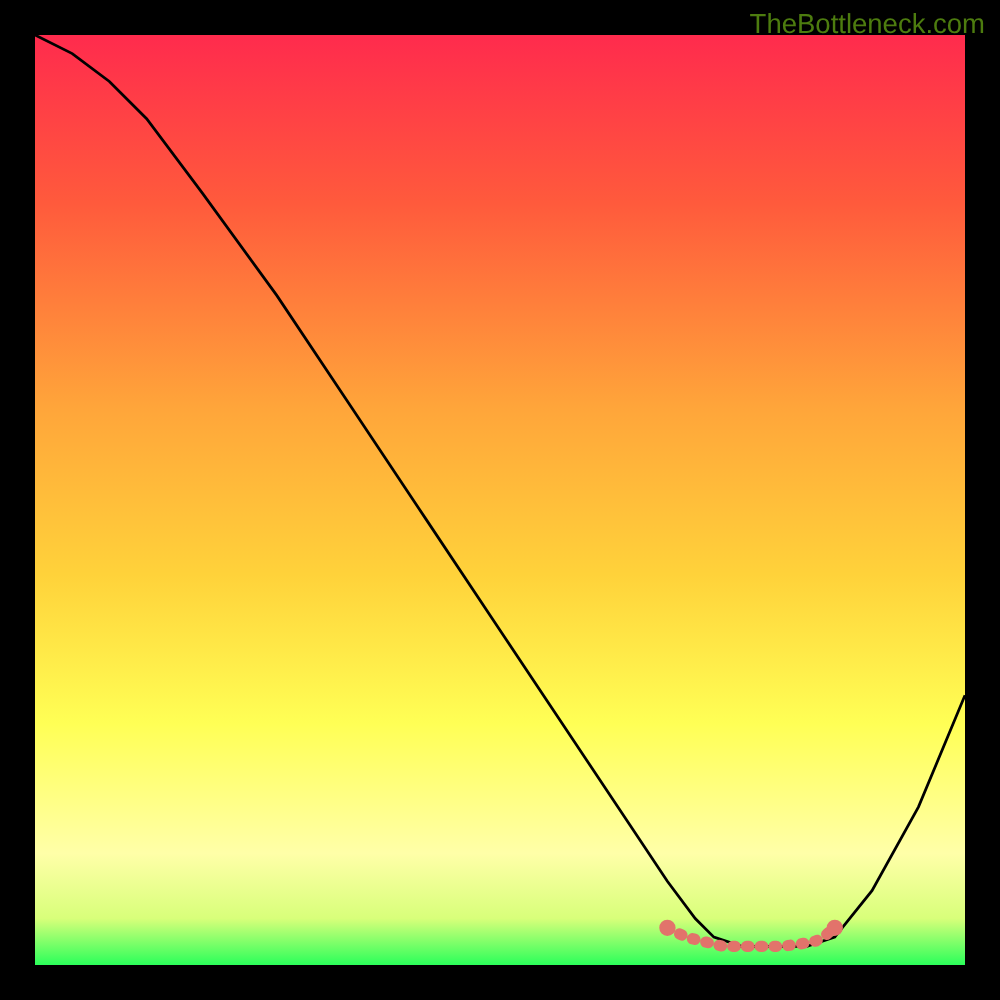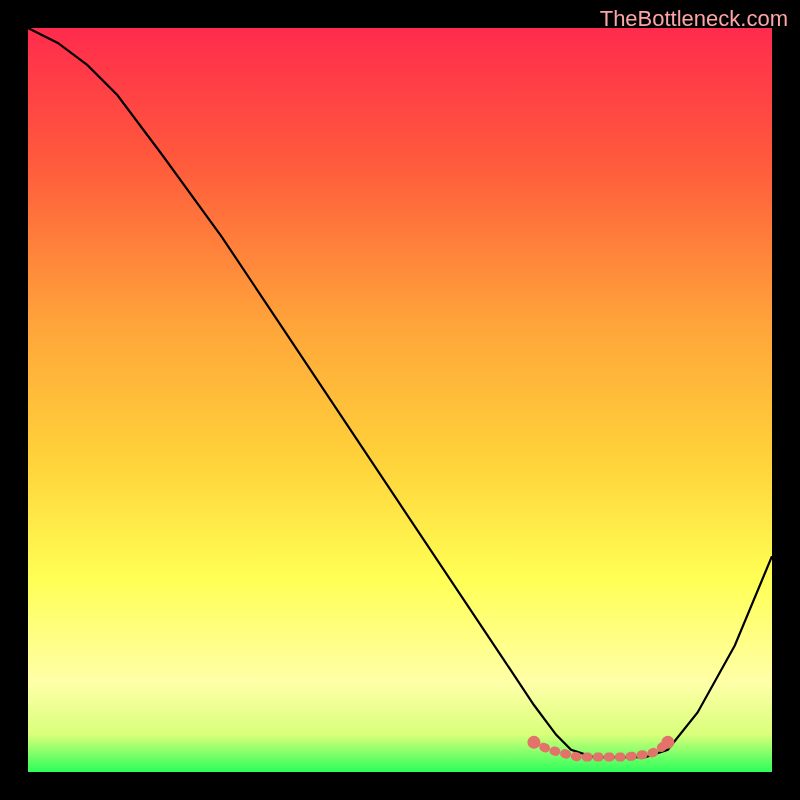--- a/index.html
+++ b/index.html
@@ -1,17 +1,17 @@
 <!DOCTYPE html>
 <html><head>
 <meta charset="utf-8">
 <style>
   * { margin: 0; padding: 0; box-sizing: border-box; }
   body { width: 800px; height: 800px; background: #000; position: relative; font-family: Arial, sans-serif; }
-  .watermark { position: absolute; top: 6px; right: 12px; color: #fca5a5; font-size: 22px; font-weight: 500; z-index: 10; }
+  .watermark { position: absolute; top: 6px; right: 12px; color: #4d7c0f; font-size: 22px; font-weight: 500; z-index: 10; }
   .plot-wrap { position: absolute; left: 28px; top: 28px; width: 744px; height: 744px; }
   .plot-bg { width: 100%; height: 100%; position: absolute; }
   svg.curve { position: absolute; inset: 0; width: 100%; height: 100%; }
 </style>
 </head>
 <body>
 
 <div class="watermark">TheBottleneck.com</div>
 
 <div class="plot-wrap">

